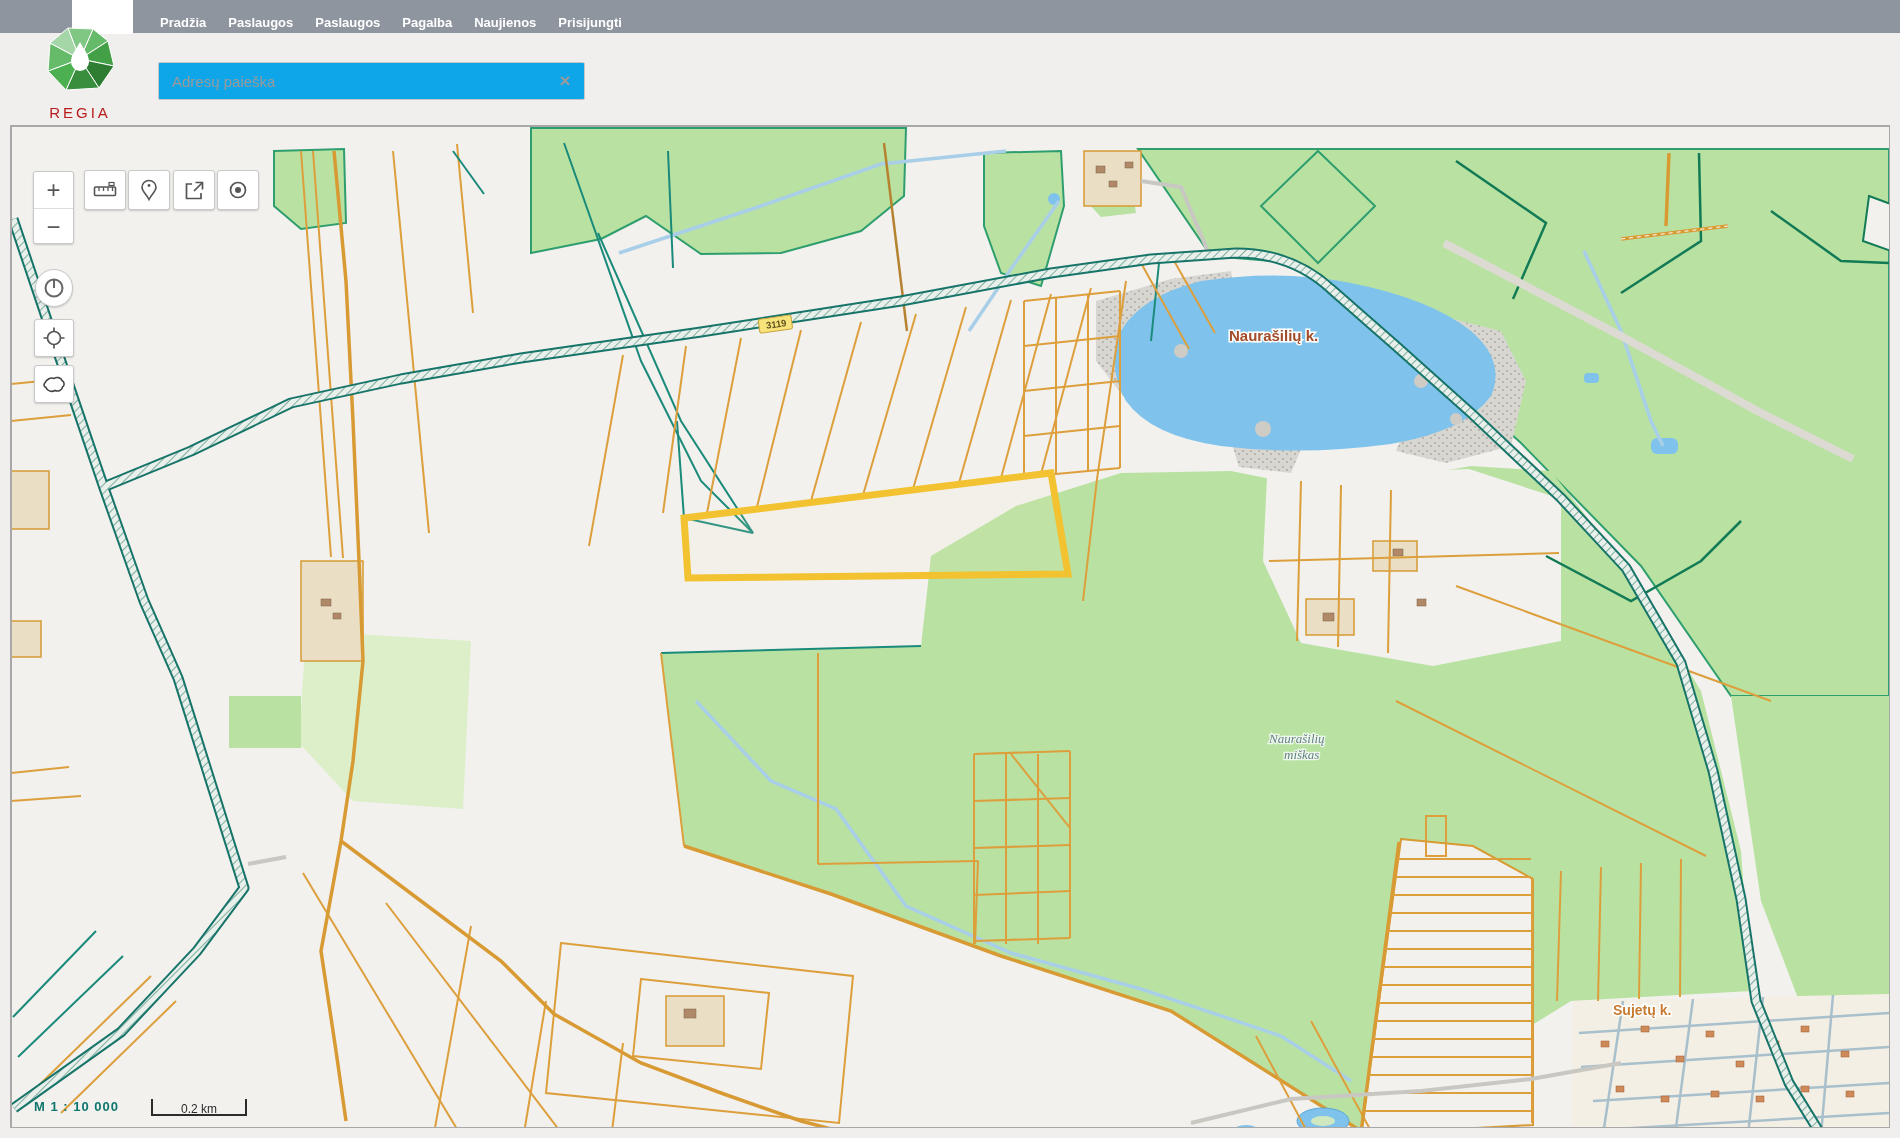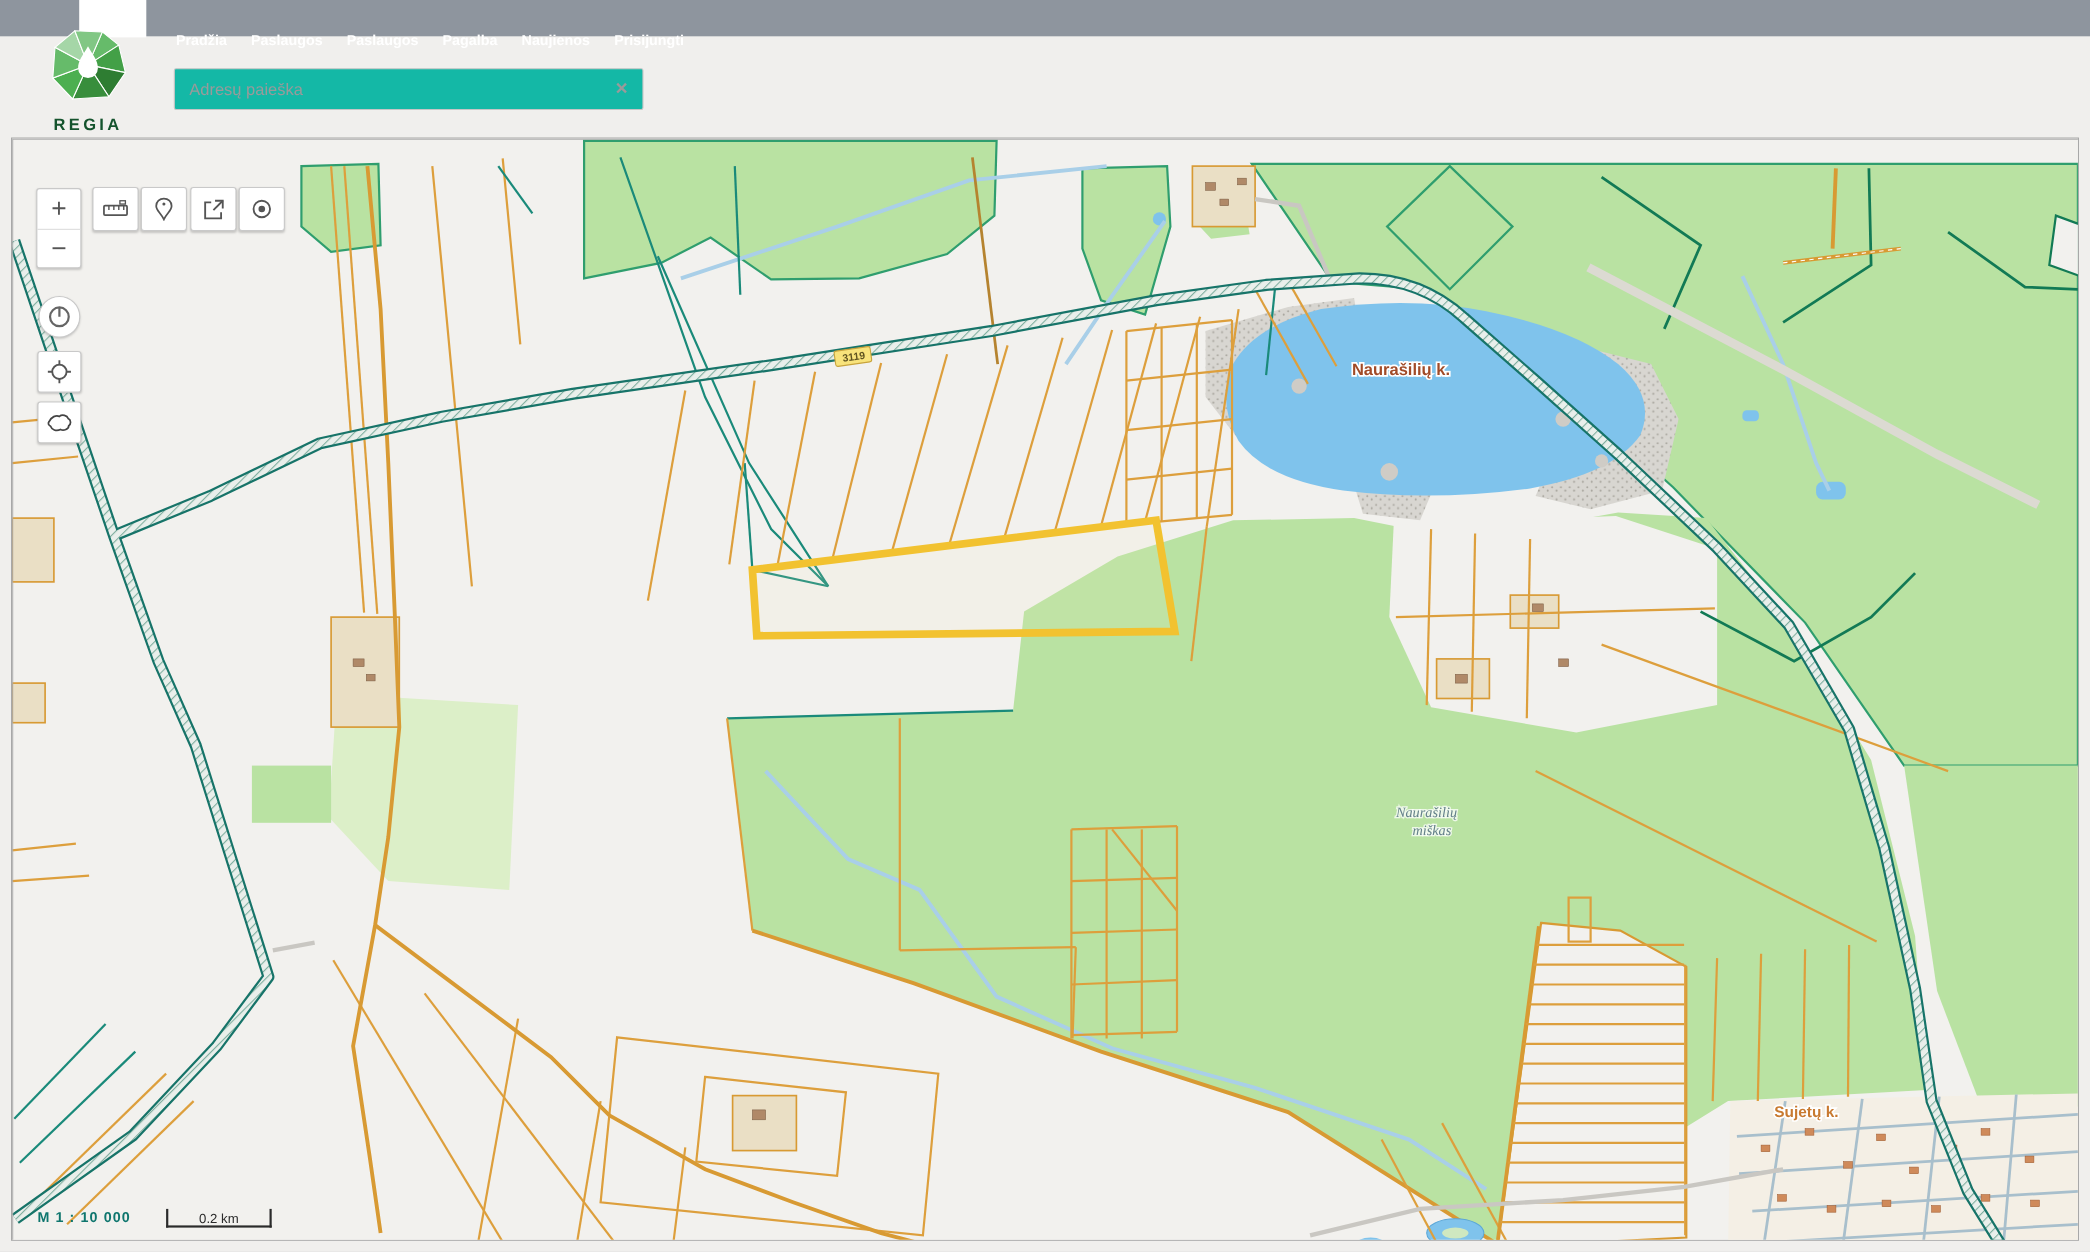--- a/index.html
+++ b/index.html
@@ -6,26 +6,26 @@
     --nav-bg:#8e959e; --page-bg:#f0efed; --map-bg:#f2f1ee;
     --forest:#b9e2a2; --forest-border:#2f9e6e; --water:#7fc3ec;
     --parcel-line:#dd9f3c; --cadastral-teal:#1a8a7a; --road-casing:#177469;
     --highlight:#f2c230; --gold:#c9971c; --marsh:#d8d6d1;
   }
   *{margin:0;padding:0;box-sizing:border-box}
   html,body{background:#ddd;font-family:"Liberation Sans",sans-serif}
   .stage{position:relative;width:1900px;height:1138px;background:var(--page-bg);overflow:hidden}
   .navbar{position:absolute;left:0;top:0;width:1900px;height:33px;background:var(--nav-bg)}
   .nav-tab{position:absolute;left:72px;top:0;width:61px;height:34px;background:#fff}
-  .nav-items{position:absolute;left:160px;top:0;height:44px;display:flex;gap:22px;align-items:flex-end;list-style:none}
+  .nav-items{position:absolute;left:160px;top:0;height:44px;display:flex;gap:22px;align-items:center;list-style:none}
   .nav-items li{color:#fff;font-size:13px;font-weight:bold;cursor:pointer;white-space:nowrap}
   .logo{position:absolute;left:42px;top:26px;width:76px;text-align:center}
-  .logo-text{display:block;margin-top:6px;font-size:15px;letter-spacing:3px;color:#14532d;font-weight:bold}
+  .logo-text{display:block;margin-top:6px;font-size:15px;letter-spacing:3px;color:#b91c1c;font-weight:normal}
   .search-wrap{position:absolute;left:158px;top:62px;width:427px;height:38px}
-  .search-input{width:100%;height:100%;border:1px solid #c6c6c6;border-radius:2px;background:#14b8a6;padding:0 34px 0 13px;font-size:15px;color:#444;font-family:"Liberation Sans",sans-serif}
+  .search-input{width:100%;height:100%;border:1px solid #c6c6c6;border-radius:2px;background:#0ea5e9;padding:0 34px 0 13px;font-size:15px;color:#444;font-family:"Liberation Sans",sans-serif}
   .search-input::placeholder{color:#9a9a9a}
   .search-clear{position:absolute;right:8px;top:7px;width:24px;height:24px;border:none;background:none;color:#9a9a9a;font-size:19px;font-weight:bold;cursor:pointer;line-height:24px}
   .map-frame{position:absolute;left:10px;top:125px;width:1880px;height:1003px;border:1px solid #a8a8a8;background:var(--map-bg);overflow:hidden}
   .map-frame svg.mapsvg{position:absolute;left:0;top:0}
   
   .po{fill:var(--forest);stroke:var(--forest-border);stroke-width:2}
   .pf{fill:var(--forest)}
   .meadow{fill:#dcefc8}
   .w{fill:var(--water)}
   .bgc{fill:var(--map-bg)}

